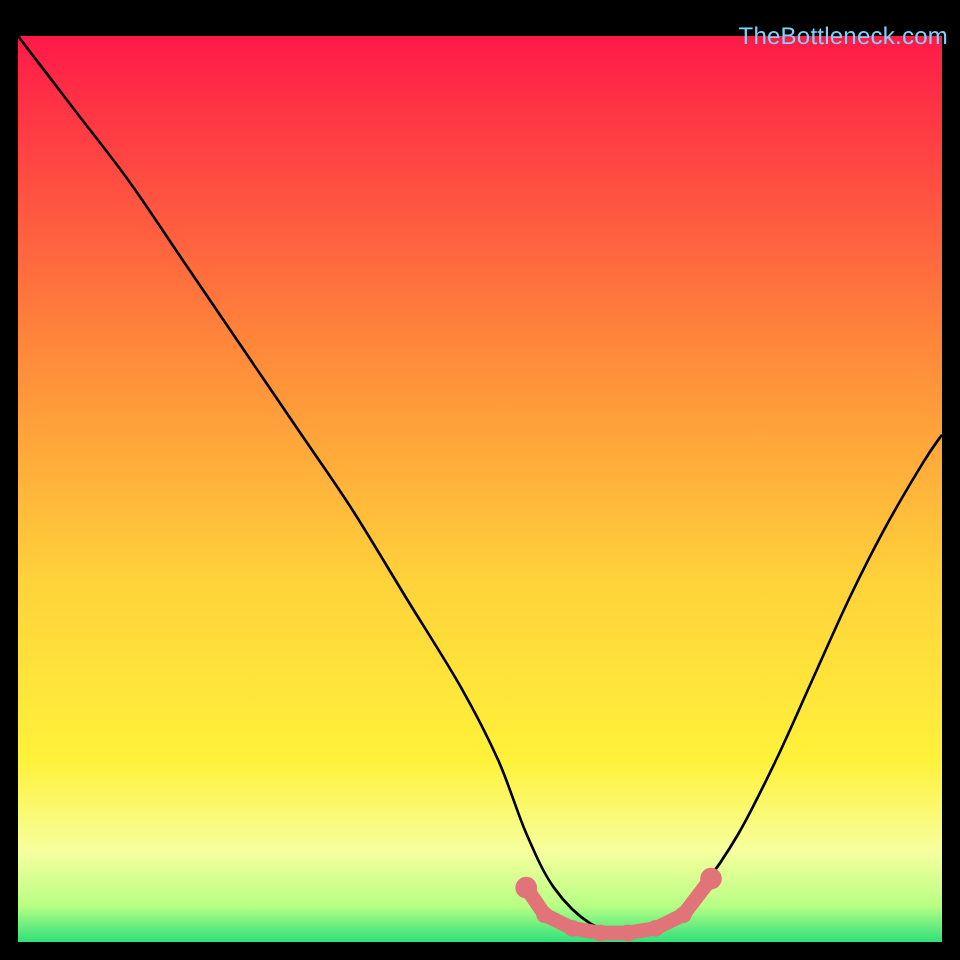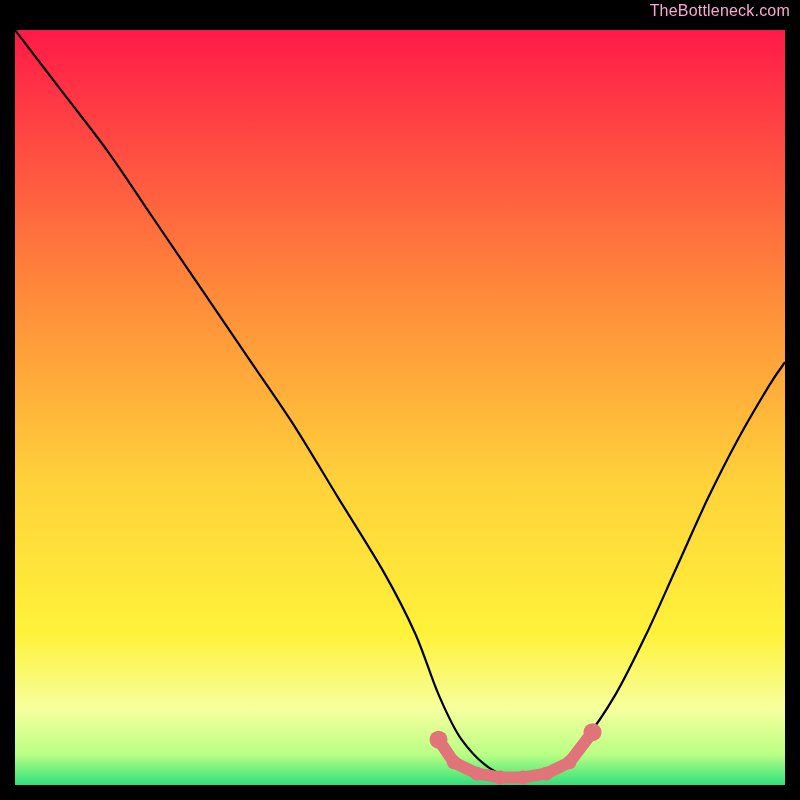--- a/index.html
+++ b/index.html
@@ -5,26 +5,26 @@
   * { margin: 0; padding: 0; box-sizing: border-box; }
   html, body { width: 800px; height: 800px; background: #000; overflow: hidden; }
   .frame {
     position: relative;
     width: 800px;
     height: 800px;
     background: #000;
   }
   .watermark {
     position: absolute;
-    top: 2px;
+    top: 20px;
     right: 10px;
     font-family: Arial, Helvetica, sans-serif;
-    font-size: 16px;
+    font-size: 20px;
     font-weight: 500;
-    color: #f9a8d4;
+    color: #7dd3fc;
     letter-spacing: 0.2px;
     z-index: 5;
   }
   .plot-area {
     position: absolute;
     left: 15px;
     right: 15px;
     top: 30px;
     bottom: 15px;
   }

